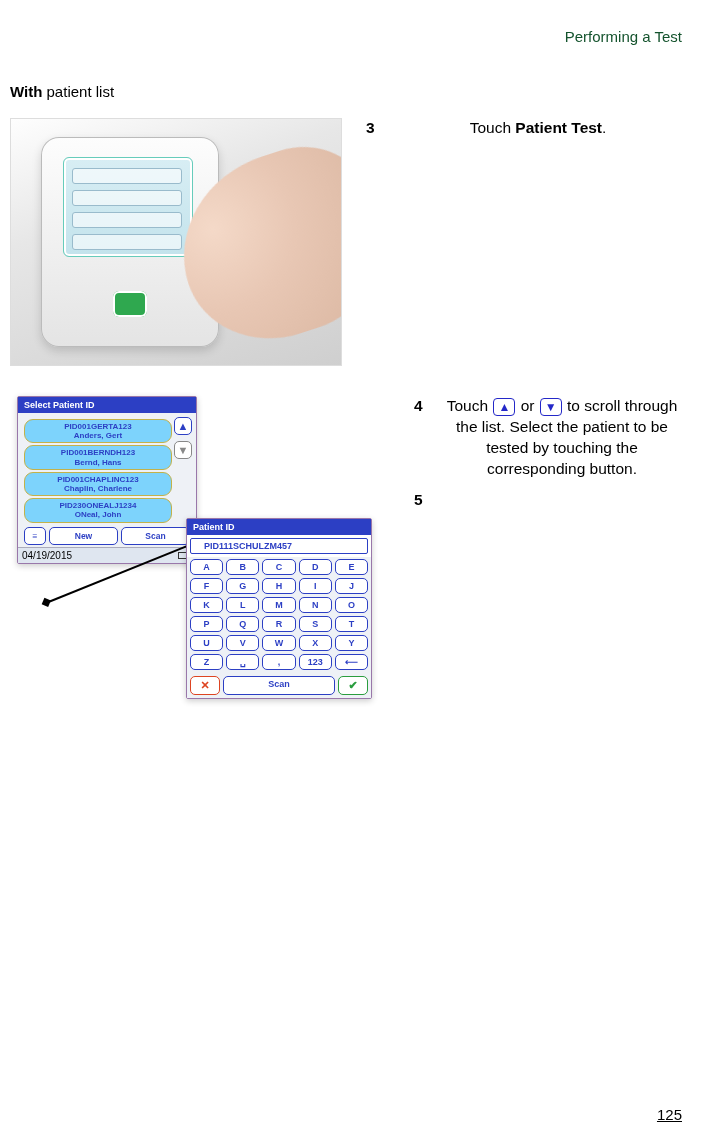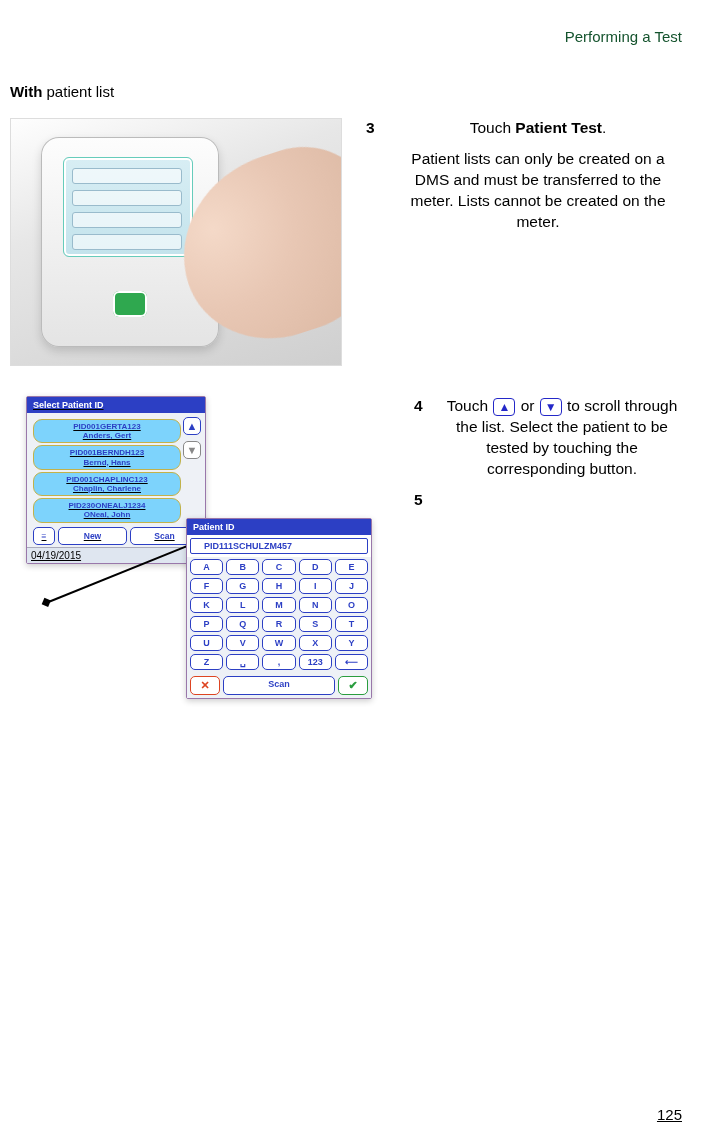--- a/index.html
+++ b/index.html
@@ -66,21 +66,21 @@
     border:1.5px solid #2428c8; border-radius:4px; align-items:center; justify-content:center;
     font-size:12px; line-height:1; color:#2428c8; background:#fff; margin:0 1px;
   }
   
   .shots-col { width: 380px; flex: 0 0 380px; position:relative; height: 300px; }
   .ui-window {
     position:absolute; background:#fff; border:1px solid #97a;
     border-radius:2px; font-size:9px;
     box-shadow: 0 2px 6px rgba(0,0,0,.2);
   }
-  .win1 { left:16px; top:0; width:180px;text-decoration:underline; }
+  .win1 { left:7px; top:0; width:180px; }
   .win2 { left:176px; top:122px; width:186px; }
   .titlebar {
     background:#2c3fc4; color:#fff; font-weight:bold;
     padding:3px 6px; font-size:9px;
   }
   .win-body { background:#eef1f6; padding:4px 4px 2px 4px; }
   .pbtn {
     display:block; background:#7dd3fc; border:1.5px solid #c2b24a;
     border-radius:9px; margin:2px 20px 2px 2px; padding:2px 4px;
     font-size:8px; color:#2c3fc4; font-weight:bold; line-height:1.15;
@@ -160,21 +160,20 @@
         <div class="powerbtn"></div>
       </div>
       <div class="finger"></div>
     </div>
   </div>
   <div class="text-col">
     <div class="step">
       <div class="step-num">3</div>
       <div class="step-body">
         <span>Touch </span><b>Patient Test</b><span>.</span>
-        <p class="para">Patient lists can only be created on a DMS and must be transferred to the meter. Lists cannot be created on the meter.</p>
       </div>
     </div>
   </div>
 </div>
 
 <div class="row">
   <div class="shots-col">
 
     <div class="ui-window win1">
       <div class="titlebar">Select Patient ID</div>

